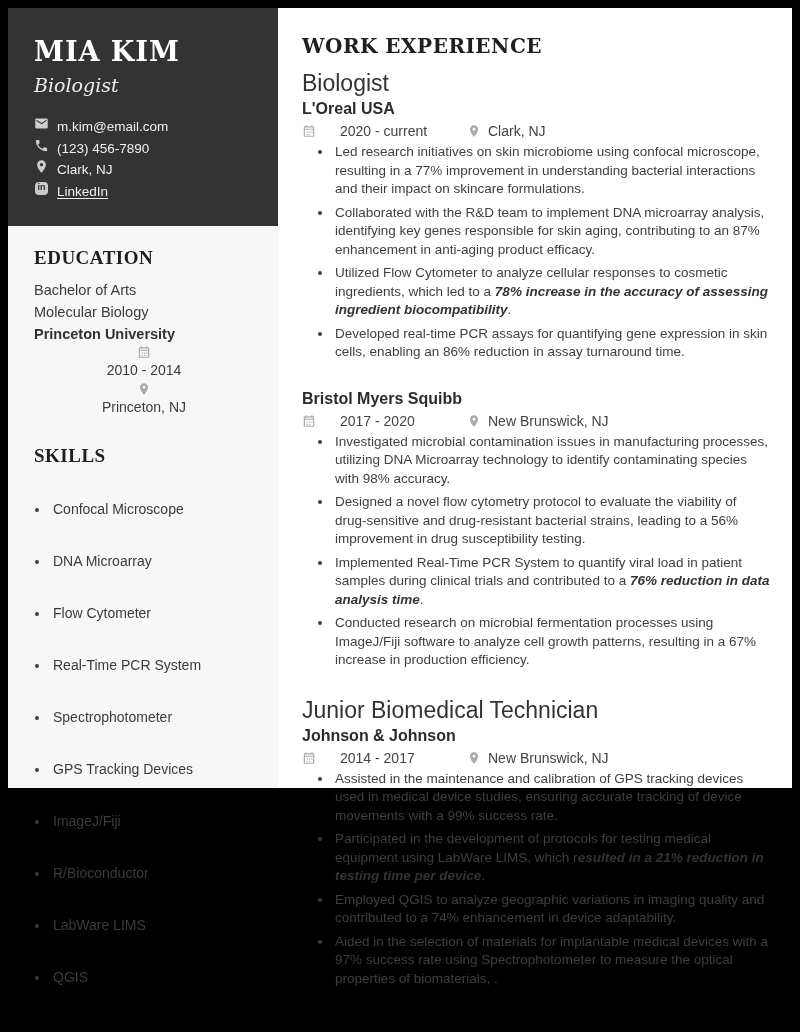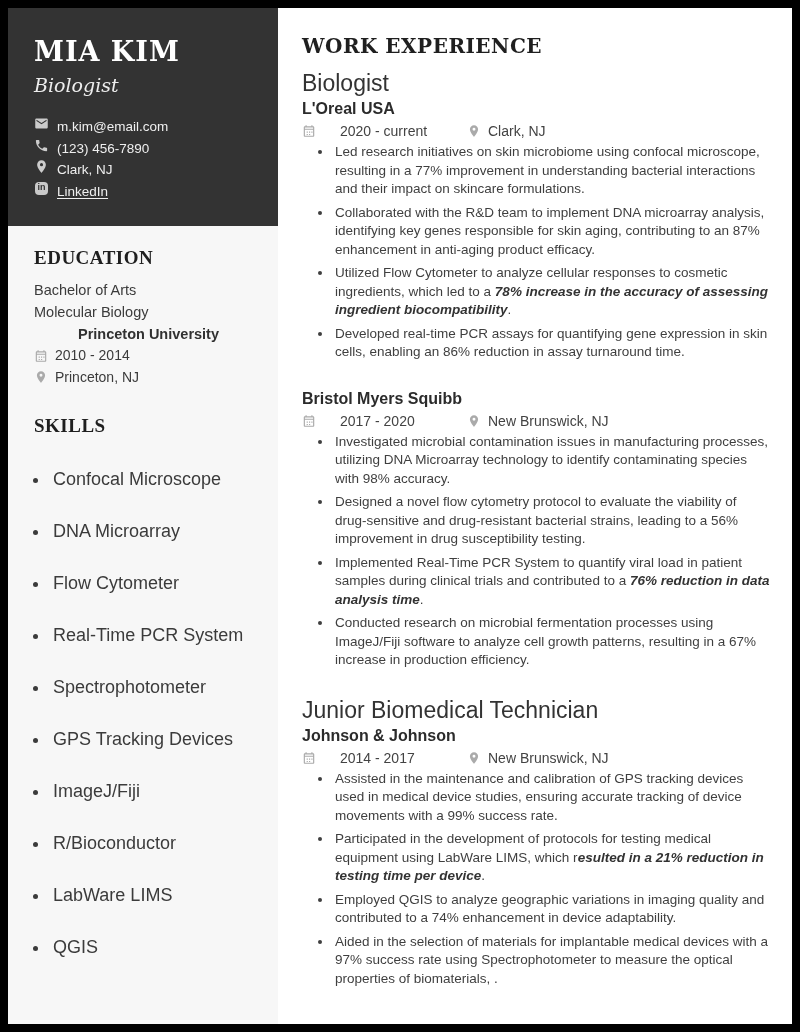--- a/index.html
+++ b/index.html
@@ -14,21 +14,21 @@
     --sidebar-icon:#cccccc;
   }
   *{margin:0;padding:0;box-sizing:border-box;}
   html,body{width:800px;height:1032px;overflow:hidden;}
   body{
     background:var(--frame);
     font-family:"Liberation Sans", sans-serif;
     -webkit-font-smoothing:antialiased;
   }
   .page{
-    position:absolute;left:8px;top:8px;width:784px;height:1016px;
+    position:absolute;left:8px;top:8px;width:784px;height:780px;
     background:var(--page-bg);
     display:flex;
   }
   
   .sidebar{width:270px;flex:0 0 270px;background:var(--sidebar-light);display:flex;flex-direction:column;}
   .sidebar-dark{
     background:var(--sidebar-dark);
     color:#ffffff;
     padding:28px 24px 24px 26px;
   }
@@ -52,27 +52,27 @@
     font-size:9px;font-weight:700;display:inline-flex;align-items:center;justify-content:center;
   }
   a.contact-link{color:var(--sidebar-text);text-decoration:underline;text-underline-offset:2px;}
   .sidebar-light{padding:21px 24px 20px 26px;}
   .side-heading{
     font-family:Liberation Serif, serif;
     font-size:19px;font-weight:700;color:var(--heading);letter-spacing:0.5px;
     margin-bottom:10px;
   }
   .edu-line{font-size:14.5px;line-height:22px;color:#3b3b3b;}
-  .edu-line.bold{font-weight:700;color:#313131;margin-left:44px;}
-  .icon-line{display:flex;align-items:center;gap:7px;font-size:14px;line-height:21.5px;color:#3b3b3b;}
+  .edu-line.bold{font-weight:700;color:#313131;}
+  .icon-line{display:flex;align-items:center;gap:1px;font-size:14px;line-height:21.5px;color:#3b3b3b;flex-direction:column;}
   .gicon{width:14px;height:14px;flex:0 0 14px;display:inline-flex;color:var(--icon-gray);}
   .gicon svg{width:14px;height:14px;fill:currentColor;}
   .skills-block{margin-top:27px;}
   .skills-list{margin-left:16px;}
-  .skills-list li{font-size:18px;line-height:20px;color:#3b3b3b;padding-left:3px;margin-top:32px;}
+  .skills-list li{font-size:14px;line-height:20px;color:#3b3b3b;padding-left:3px;margin-top:32px;}
   
   .main{flex:1;background:#ffffff;padding:26px 22px 0 24px;}
   .main-heading{
     font-family:"DejaVu Serif", serif;
     font-size:20px;font-weight:700;color:var(--heading);letter-spacing:0.5px;
   }
   .job{margin-top:11px;margin-bottom:26px;}
   .job-title{font-size:23px;font-weight:400;color:#333333;line-height:28px;}
   .job-company{font-size:16px;font-weight:700;color:#2b2b2b;line-height:22px;margin-top:1px;}
   .job-meta{display:flex;align-items:center;margin-top:3px;margin-bottom:4px;font-size:14px;color:#434343;}

